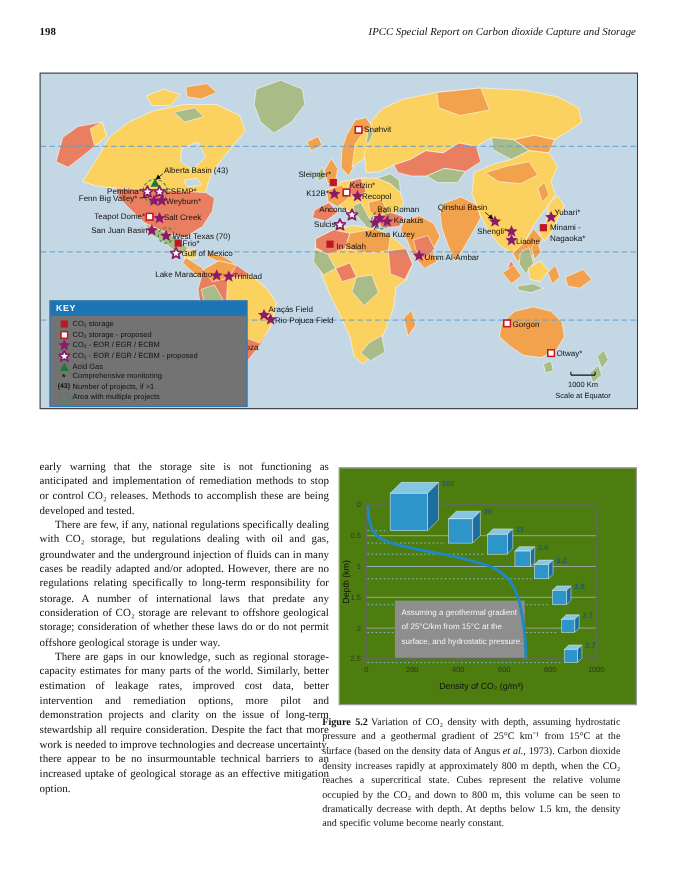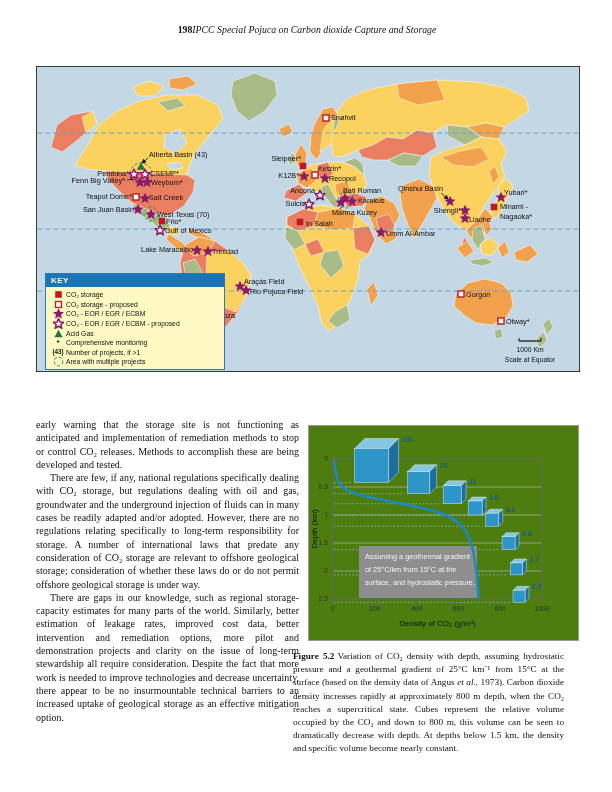--- a/index.html
+++ b/index.html
@@ -1,19 +1,19 @@
 <!DOCTYPE html>
 <html style="--ocean: #c3d7e5; --land-yellow: #fbd160; --land-orange: #f2a24d; --land-coral: #e97f60; --land-green: #a9bb87; --marker-red: #c01823; --marker-purple: #8c1a6a; --marker-green: #1a7a3a; --latitude-blue: #5ea0d0; --key-header: #1b74b4; --chart-blue: #1e88c4; --cube-front: #2e95c8; --cube-top: #85c6e4; --cube-side: #1b6e9e; --annotation-bg: #8e8e8e;"><head>
 <meta charset="utf-8">
 <style>
   html,body{margin:0;padding:0;background:#e8e8e8;}
   .page{width:612px;height:792px;position:relative;background:#ffffff;overflow:hidden;
         font-family:"Liberation Serif",serif;color:#111;}
   
-  .header{position:absolute;top:24px;left:36px;right:34px;display:flex;justify-content:center;
+  .header{position:absolute;top:24px;left:36px;right:34px;display:flex;justify-content:space-between;
           font-size:9.8px;}
   .pnum{font-weight:bold;}
   .ptitle{font-style:italic;}
   
   .map-fig{position:absolute;top:66px;left:36px;width:542px;height:304px;margin:0;
            border:1px solid #3a3a3a;background:var(--ocean,#c3d7e5);}
   .map-fig svg{display:block;}
   .c-sea{fill:var(--ocean,#c3d7e5);}
   .c-y{fill:var(--land-yellow,#fbd160);}
   .c-o{fill:var(--land-orange,#f2a24d);}
@@ -24,21 +24,21 @@
   .mlab{font:7.3px "Liberation Sans",sans-serif;fill:#101010;}
   .mscale{font:6.8px "Liberation Sans",sans-serif;fill:#101010;}
   .mk-storage{fill:var(--marker-red,#c01823);}
   .mk-storage-proposed{fill:#ffffff;stroke:var(--marker-red,#c01823);stroke-width:1.8;}
   .mk-eor{fill:var(--marker-purple,#8c1a6a);}
   .mk-eor-proposed{fill:#ffffff;stroke:var(--marker-purple,#8c1a6a);stroke-width:1.4;}
   .mk-acid{fill:var(--marker-green,#1a7a3a);}
   .multi-circle{fill:none;stroke:#2f8f46;stroke-width:1;stroke-dasharray:3 2;}
   .leader{stroke:#111;stroke-width:0.8;fill:none;}
   
-  .key{position:absolute;left:8px;top:206px;width:178px;background:#fef9c3;
+  .key{position:absolute;left:8px;top:206px;width:178px;background:#737373;
        border:1.5px solid #2a7ab8;font-family:"Liberation Sans",sans-serif;}
   .key-title{background:var(--key-header,#1b74b4);color:#fff;font-weight:bold;font-size:8px;
              padding:2px 0 2px 5px;letter-spacing:0.5px;}
   #key-items{padding:3px 4px 2px 4px;}
   .key-row{display:flex;align-items:center;height:9.6px;font-size:6.8px;color:#111;}
   .key-ic{width:16px;display:flex;justify-content:center;align-items:center;flex:none;}
   .key-ic svg{display:block;}
   .key-sym{font-size:8px;font-weight:bold;line-height:6px;}
   
   .cap{position:absolute;font-size:8.8px;line-height:11.5px;}
@@ -60,21 +60,21 @@
   .frame{stroke:#666;stroke-width:1;}
   .dotted{stroke:#86bcd9;stroke-width:0.9;stroke-dasharray:1.5 2.2;}
 </style>
 </head>
 <body>
 
 <div class="page">
 
   <div class="header">
     <span class="pnum">198</span>
-    <span class="ptitle">IPCC Special Pojuca on Carbon dioxide Capture and Storage</span>
+    <span class="ptitle">IPCC Special Report on Carbon dioxide Capture and Storage</span>
   </div>
 
   <figure class="map-fig">
     <svg id="map-svg" viewBox="0 0 542 304" width="542" height="304" xmlns="http://www.w3.org/2000/svg">
       <defs>
         <symbol id="sym-sq" viewBox="0 0 10 10">
             <rect x="0.9" y="0.9" width="8.2" height="8.2"></rect>
           </symbol>
         <symbol id="sym-sqo" viewBox="0 0 10 10">
             <rect x="1.2" y="1.2" width="7.6" height="7.6"></rect>

